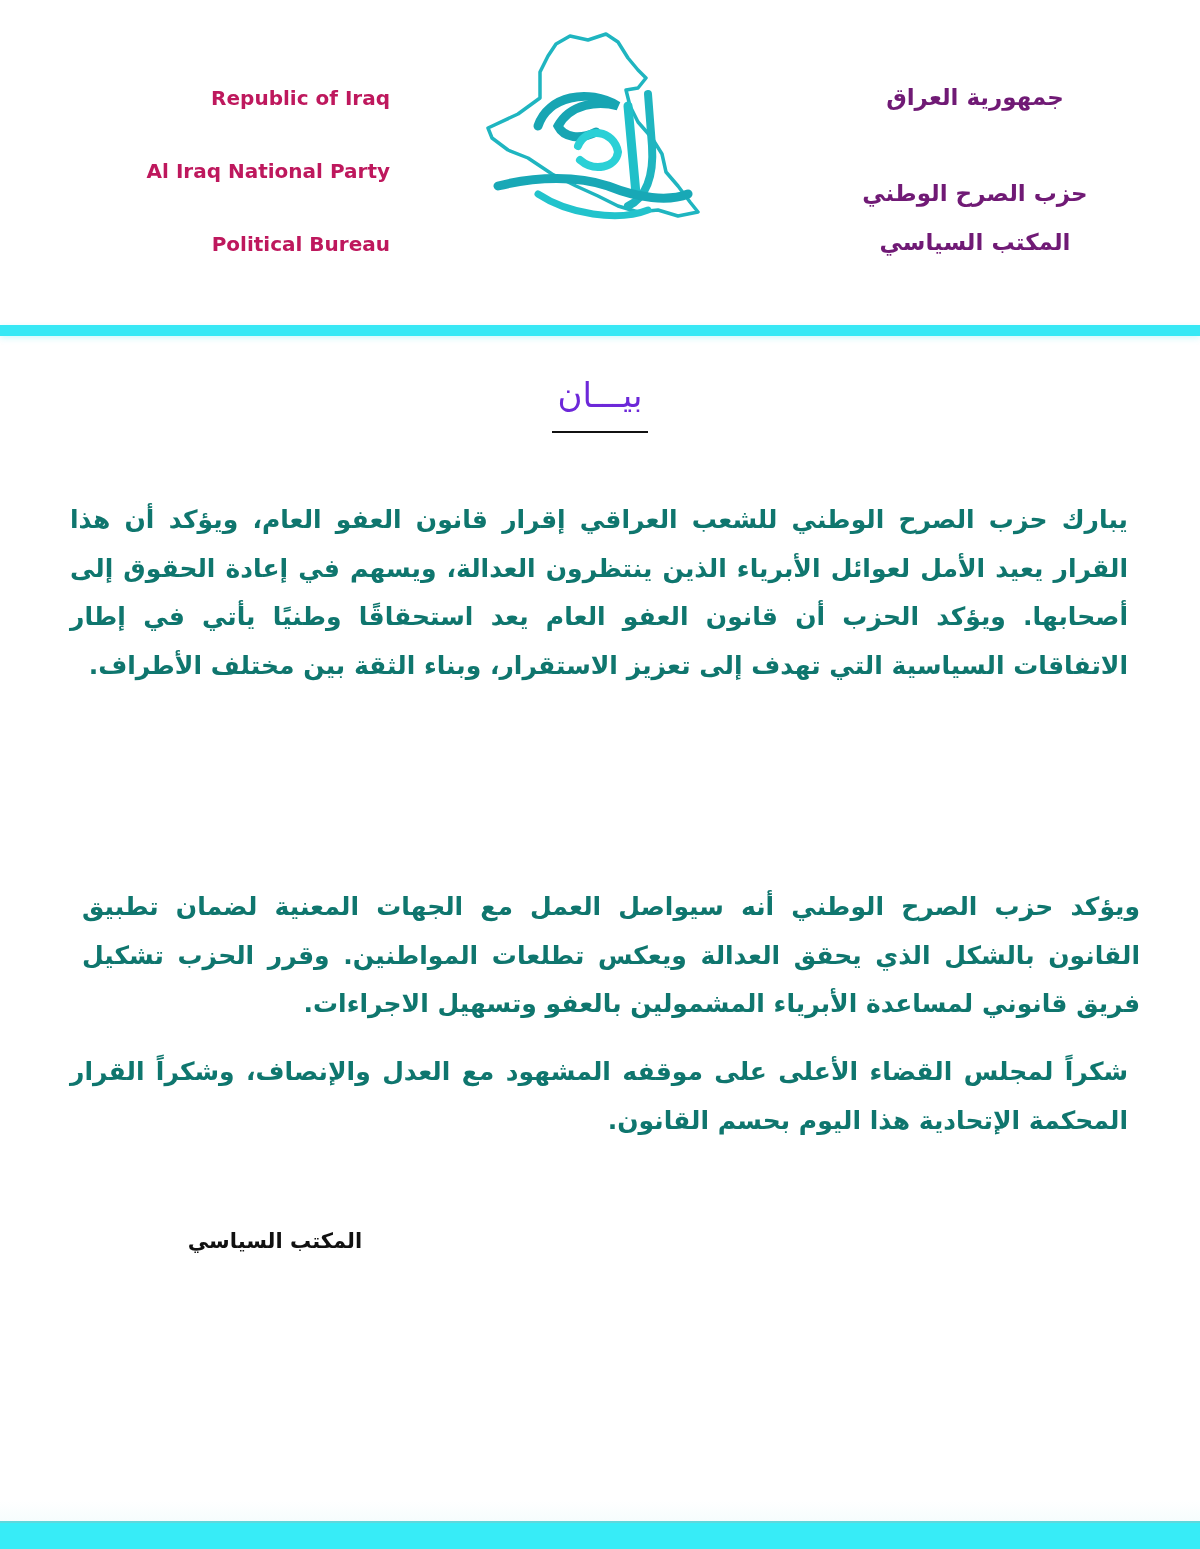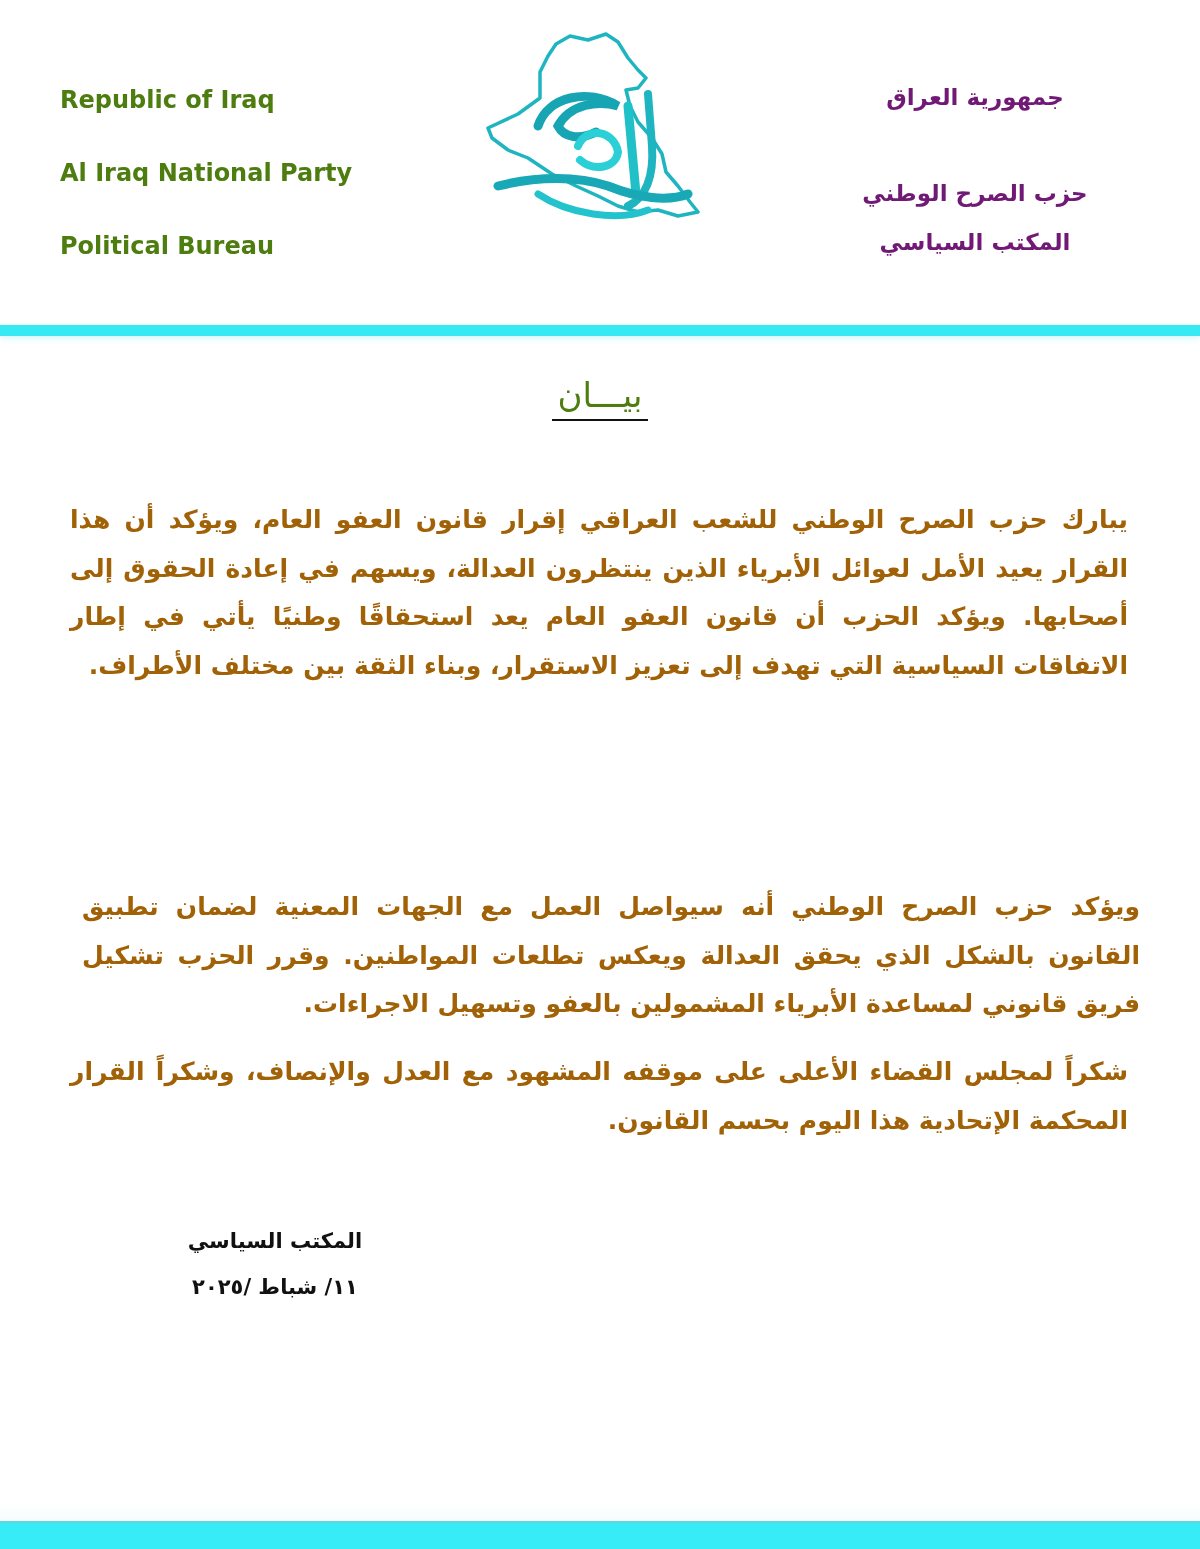--- a/index.html
+++ b/index.html
@@ -1,30 +1,30 @@
 <!DOCTYPE html>
 <html><head>
 <meta charset="utf-8">
 <style>
   html, body { margin:0; padding:0; background:#ffffff; }
   body { width:1200px; height:1549px; position:relative; overflow:hidden;
          font-family:"DejaVu Sans", sans-serif; color:#111; }
-  .hdr-en { position:absolute; left:60px; width:330px; text-align:left;
-            font-family:"DejaVu Sans", sans-serif; font-weight:bold; font-size:24px; color:#4d7c0f; }
+  .hdr-en { position:absolute; left:60px; width:330px; text-align:right;
+            font-family:"DejaVu Sans", sans-serif; font-weight:bold; font-size:20px; color:#be185d; }
   .hdr-ar { position:absolute; left:840px; width:270px; text-align:center; direction:rtl;
             font-family:"DejaVu Sans", sans-serif; font-weight:bold; font-size:23px; color:#701a75; }
   #logo { position:absolute; left:478px; top:26px; width:230px; height:200px; }
   #top-band { position:absolute; left:0; top:325px; width:1200px; height:11px; background:#37e8f5;
               box-shadow:0 2px 6px rgba(55,232,245,0.25); }
   #title { position:absolute; left:0; top:375px; width:1200px; text-align:center; direction:rtl; }
-  #title span { display:inline-block; font-family:"DejaVu Sans", sans-serif; font-size:34px; color:#4d7c0f;
-                padding:0 6px 4px 6px; border-bottom:2px solid #111; letter-spacing:2px; }
+  #title span { display:inline-block; font-family:"DejaVu Sans", sans-serif; font-size:34px; color:#6d28d9;
+                padding:0 6px 16px 6px; border-bottom:2px solid #111; letter-spacing:2px; }
   .para { position:absolute; left:70px; width:1058px; direction:rtl; text-align:justify;
           text-align-last:right; font-family:"DejaVu Sans", sans-serif; font-weight:bold;
-          font-size:25px; line-height:48.5px; color:#a16207; }
+          font-size:25px; line-height:48.5px; color:#0f766e; }
   #sig { position:absolute; left:150px; top:1218px; width:250px; direction:rtl; text-align:center;
          font-family:"DejaVu Sans", sans-serif; font-weight:bold; font-size:21px; line-height:46px; color:#111; }
   #bottom-fade { position:absolute; left:0; top:1500px; width:1200px; height:28px;
                  background:linear-gradient(#ffffff, #f3fcfd); }
   #bottom-band { position:absolute; left:0; top:1521px; width:1200px; height:28px; background:#37ecf7;
                  border-top:2px solid #5fd7dc; }
 </style>
 </head>
 <body>
 
@@ -55,17 +55,16 @@
 <div id="title">
   <span>بيـــان</span>
 </div>
 
 <p class="para" style="top:496px; margin:0;">يبارك حزب الصرح الوطني للشعب العراقي إقرار قانون العفو العام، ويؤكد أن هذا القرار يعيد الأمل لعوائل الأبرياء الذين ينتظرون العدالة، ويسهم في إعادة الحقوق إلى أصحابها. ويؤكد الحزب أن قانون العفو العام يعد استحقاقًا وطنيًا يأتي في إطار الاتفاقات السياسية التي تهدف إلى تعزيز الاستقرار، وبناء الثقة بين مختلف الأطراف.</p>
 <p class="para" style="top:871px; margin:12px;">ويؤكد حزب الصرح الوطني أنه سيواصل العمل مع الجهات المعنية لضمان تطبيق القانون بالشكل الذي يحقق العدالة ويعكس تطلعات المواطنين. وقرر الحزب تشكيل فريق قانوني لمساعدة الأبرياء المشمولين بالعفو وتسهيل الاجراءات.</p>
 <p class="para" style="top:1048px; margin:0;">شكراً لمجلس القضاء الأعلى على موقفه المشهود مع العدل والإنصاف، وشكراً القرار المحكمة الإتحادية هذا اليوم بحسم القانون.</p>
 
 <div id="sig">
   <div>المكتب السياسي</div>
-  <div>١١/ شباط /٢٠٢٥</div>
 </div>
 
 <div id="bottom-fade"></div>
 <div id="bottom-band"></div>
 
 </body></html>

